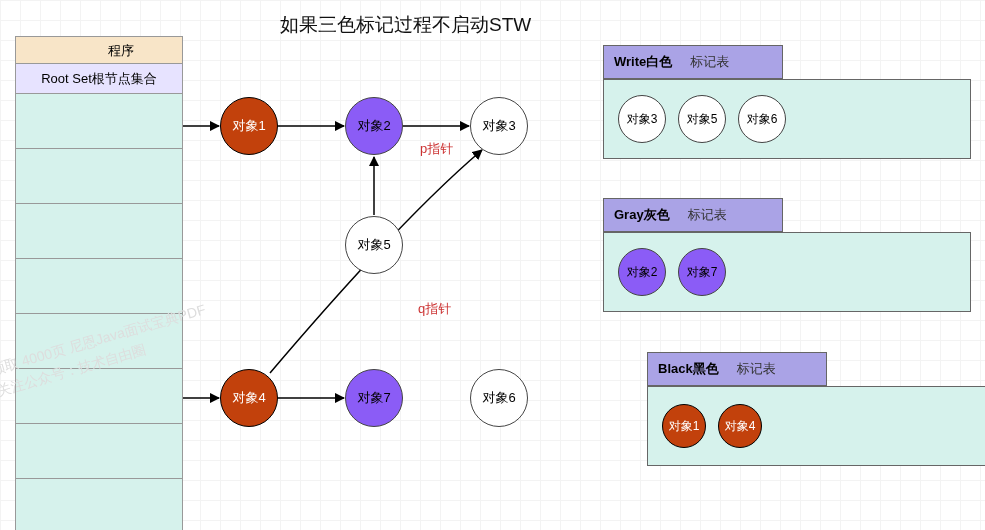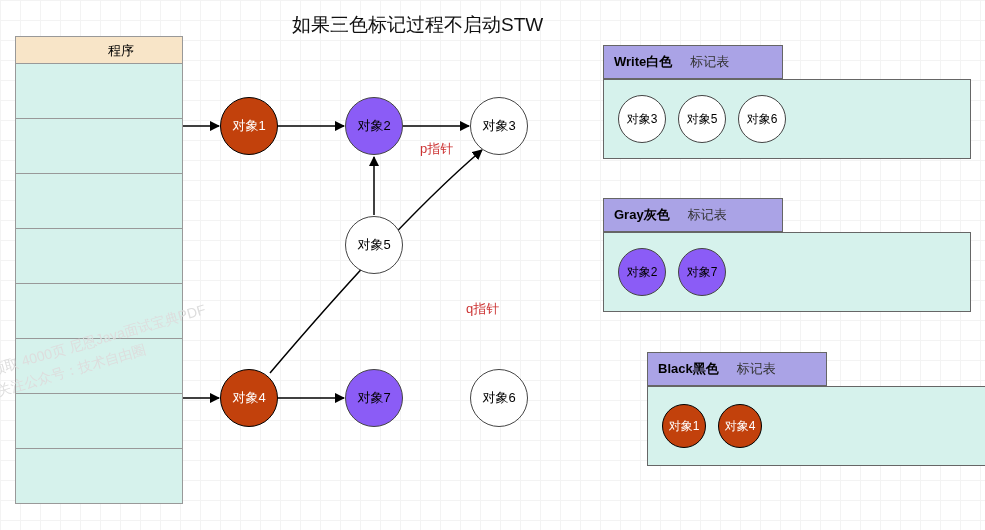--- a/index.html
+++ b/index.html
@@ -12,21 +12,21 @@
     background-image:
       linear-gradient(#f3f3f3 1px, transparent 1px),
       linear-gradient(90deg, #f3f3f3 1px, transparent 1px);
     background-size: 20px 20px;
     position: relative;
     overflow: hidden;
   }
   .title {
     position: absolute;
     top: 12px;
-    left: 292px;
+    left: 280px;
     font-size: 19px;
     color: #111;
   }
   
   .col {
     position: absolute;
     left: 15px;
     top: 36px;
     width: 168px;
   }
@@ -122,20 +122,21 @@
     pointer-events: none;
   }
 </style>
 </head>
 <body>
 
 <div class="title">如果三色标记过程不启动STW</div>
 
 <div class="col">
   <div class="hdr1">程序</div>
+  <div class="hdr2">Root Set根节点集合</div>
   <div class="cell"></div>
   <div class="cell"></div>
   <div class="cell"></div>
   <div class="cell"></div>
   <div class="cell"></div>
   <div class="cell"></div>
   <div class="cell"></div>
   <div class="cell"></div>
 </div>
 
@@ -163,21 +164,21 @@
 
 <div class="node black" style="left:220px; top:97px;">对象1</div>
 <div class="node gray" style="left:345px; top:97px;">对象2</div>
 <div class="node white" style="left:470px; top:97px;">对象3</div>
 <div class="node white" style="left:345px; top:216px;">对象5</div>
 <div class="node black" style="left:220px; top:369px;">对象4</div>
 <div class="node gray" style="left:345px; top:369px;">对象7</div>
 <div class="node white" style="left:470px; top:369px;">对象6</div>
 
 <div class="ptr" style="left:420px; top:96px;margin-top:44px;">p指针</div>
-<div class="ptr" style="left:418px; top:300px;margin-left:48px;">q指针</div>
+<div class="ptr" style="left:418px; top:300px;">q指针</div>
 
 <div class="panel" style="top:45px;">
   <div class="panel-hdr">
     <span class="pname">Write白色</span>
     <span class="plab">标记表</span>
   </div>
   <div class="panel-body">
     <div class="node white sm">对象3</div>
     <div class="node white sm">对象5</div>
     <div class="node white sm">对象6</div>

